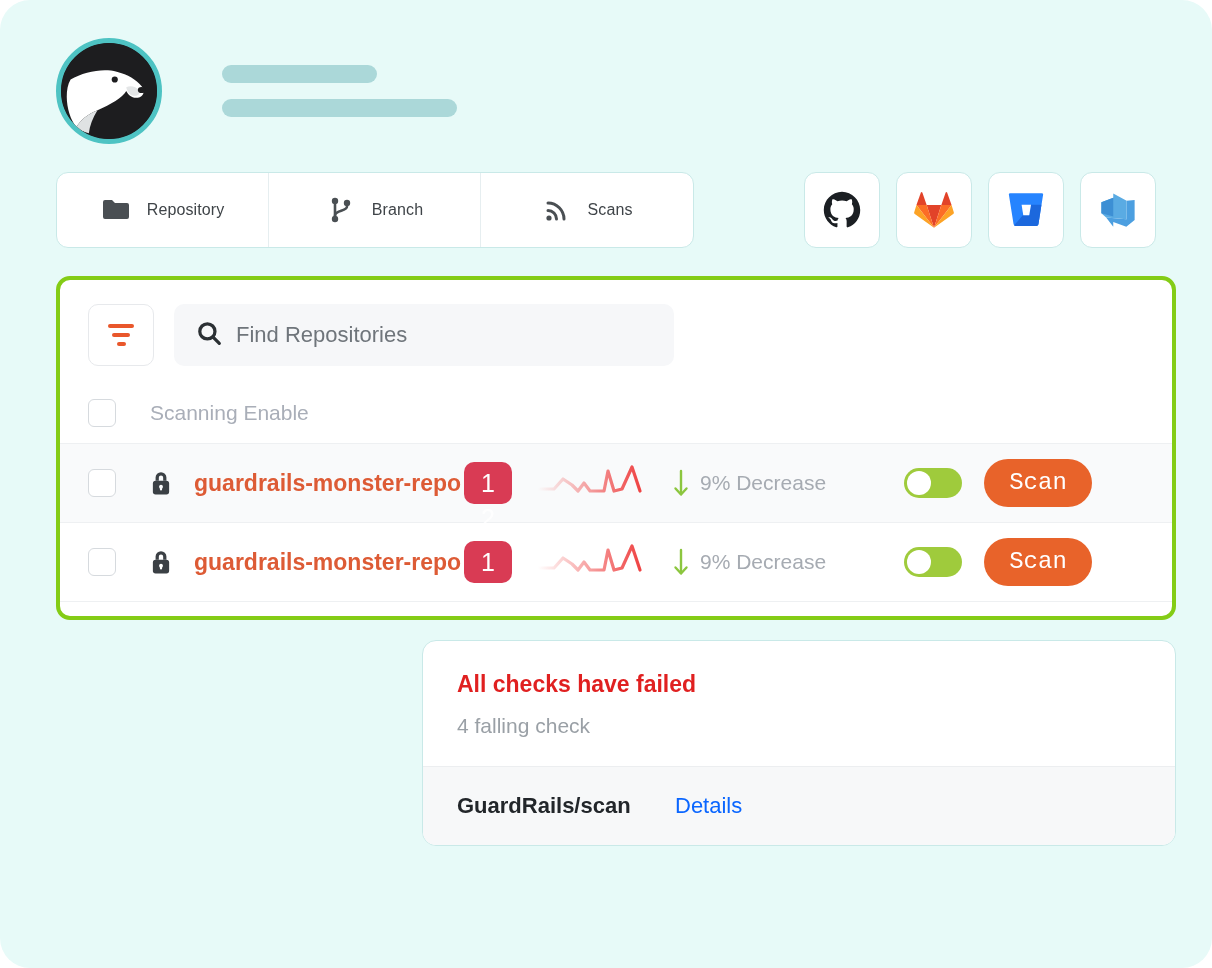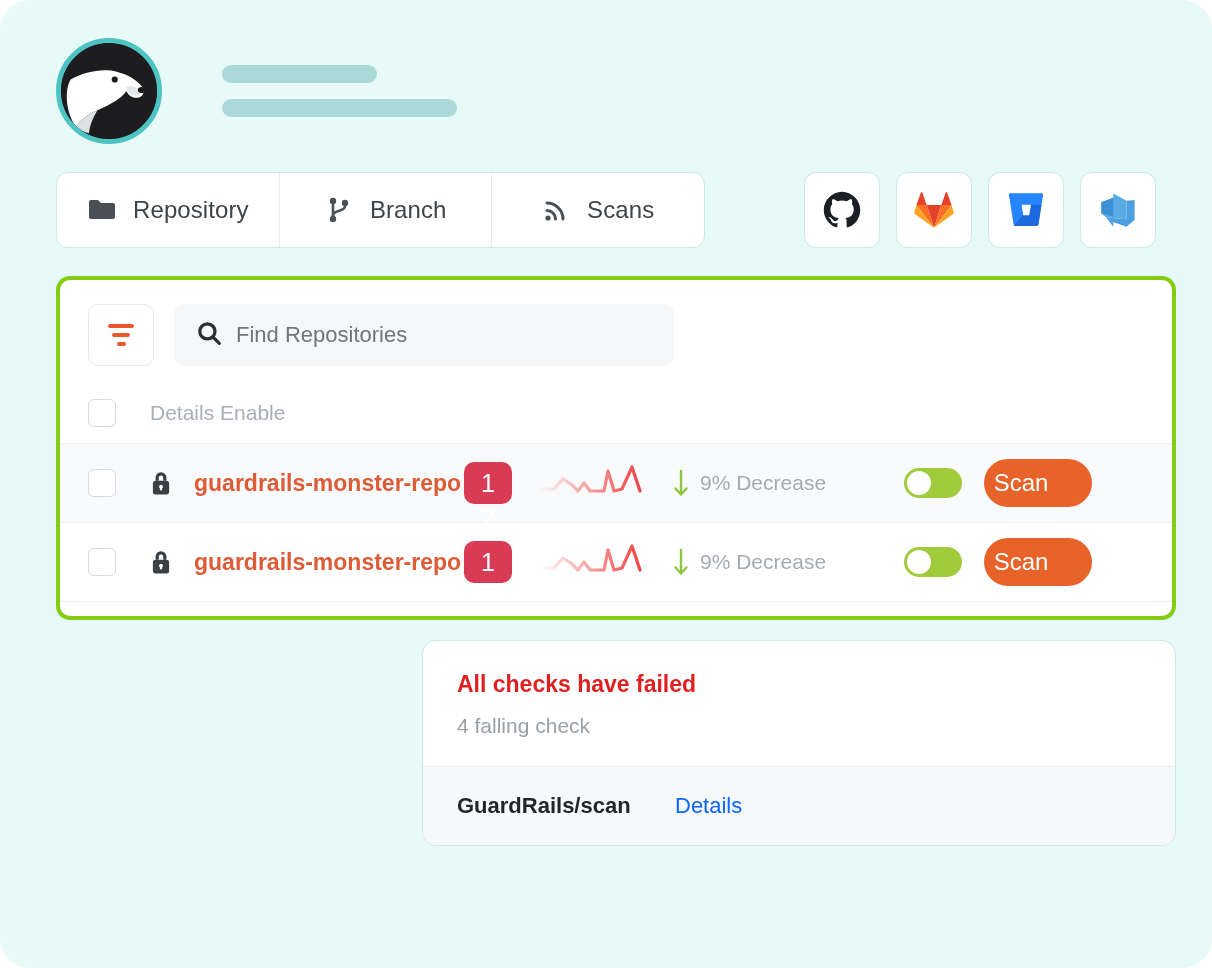--- a/index.html
+++ b/index.html
@@ -73,21 +73,21 @@
     align-items: center;
     justify-content: center;
     gap: 16px;
     padding: 0 30px;
     min-width: 212px;
     border-right: 1px solid #e6eef0;
     cursor: pointer;
   }
   .tab:last-child { border-right: none; }
   .tab .t-label {
-    font-size: 24px;
+    font-size: 16px;
     color: #3f4448;
     letter-spacing: .1px;
   }
   .tab .t-icon {
     width: 30px; height: 30px;
     display: flex; align-items: center; justify-content: center;
     color: #4a4f53;
   }
   .tab .t-icon svg { display: block; }
 
@@ -269,24 +269,24 @@
 
   .scan-btn {
     width: 108px;
     height: 48px;
     border-radius: 26px;
     background: #e8632a;
     color: #fff;
     font-size: 24px;
     border: none;
     cursor: pointer;
-    font-family: Liberation Sans, sans-serif;
-    display: flex;
-    align-items: center;
-    justify-content: flex-start;
+    font-family: Liberation Mono, monospace;
+    display: flex;
+    align-items: center;
+    justify-content: center;
     overflow: visible;
     line-height: 52px;
     padding: 0;
     position: relative;
   }
   .scan-btn span {
     display: block;
     width: 74px;
     white-space: normal;
     word-break: break-all;
@@ -458,21 +458,21 @@
         </span>
         <input class="search-input" type="text" placeholder="Find Repositories" style="">
       </div>
     </div>
 
     <div class="thead">
       <div class="col-check">
         <span class="cbox"></span>
       </div>
       <div class="col-scan">
-        <span class="th">Details Enable</span>
+        <span class="th">Scanning Enable</span>
       </div>
     </div>
 
     <div class="trow alt">
       <div class="col-check">
         <span class="cbox"></span>
       </div>
       <div class="col-name name-cell">
         <span class="lock">
           <svg width="22" height="26" viewBox="0 0 20 24" fill="currentColor">

